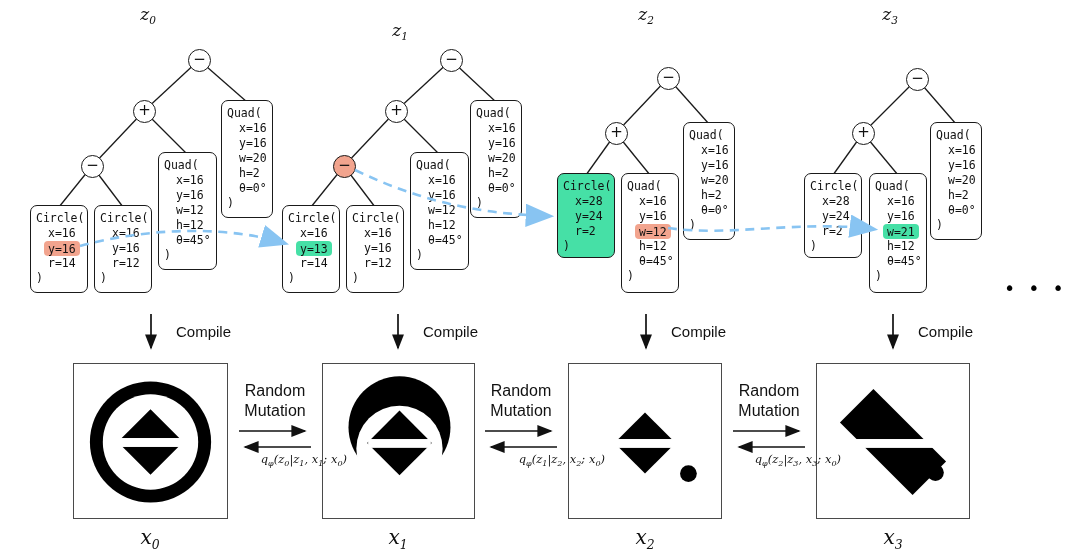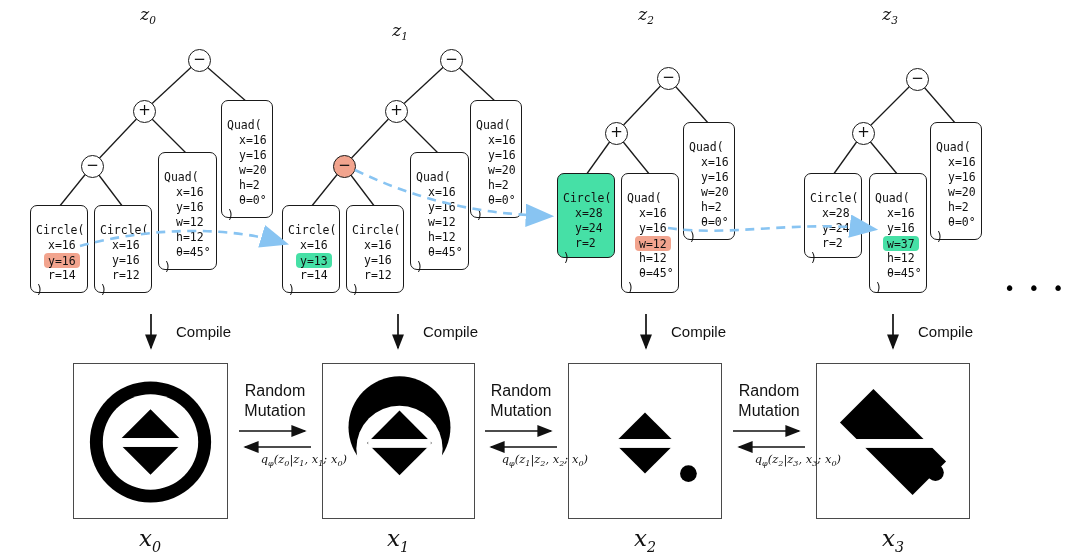--- a/index.html
+++ b/index.html
@@ -1,38 +1,38 @@
 <!DOCTYPE html>
 <html><head>
 <meta charset="utf-8">
 <style>
   html,body{margin:0;padding:0;background:#fff;}
   .canvas{position:relative;width:1078px;height:560px;background:#ffffff;overflow:hidden;}
   .layer{position:absolute;left:0;top:0;pointer-events:none;}
   
   .tbox{position:absolute;background:#fff;border:1.4px solid #1a1a1a;border-radius:7px;
-        padding:17px 0 0 5px;box-sizing:border-box;
+        padding:5px 0 0 5px;box-sizing:border-box;
         font-family:"DejaVu Sans Mono",monospace;font-size:11.5px;line-height:15px;
         color:#111;white-space:pre;}
   .box-green{background:#46E0A6;}
   .code-line{height:15px;}
   .code-line.ind{padding-left:12px;}
   .hl{border-radius:4px;padding:0.5px 4px;margin-left:-4px;}
   .hl-red{background:#F2A48E;}
   .hl-green{background:#46E0A6;}
   
   .op{position:absolute;width:23px;height:23px;border-radius:50%;background:#fff;
       border:1.4px solid #1a1a1a;box-sizing:border-box;text-align:center;
       font-family:"DejaVu Sans",sans-serif;font-size:15px;line-height:19px;color:#111;}
   .op-red{background:#F2A48E;}
   
   .zlabel{position:absolute;width:80px;text-align:center;
           font-family:"DejaVu Serif",serif;font-style:italic;font-size:17px;color:#111;}
   .xlabel{position:absolute;width:80px;text-align:center;
-          font-family:"DejaVu Serif",serif;font-style:italic;font-size:23px;color:#111;}
+          font-family:"DejaVu Serif",serif;font-style:italic;font-size:20px;color:#111;}
   .zlabel sub,.xlabel sub{font-size:62%;}
   .formula{position:absolute;width:144px;text-align:right;
            font-family:"DejaVu Serif",serif;font-style:italic;font-size:11.5px;color:#111;}
   .formula sub{font-size:70%;}
   
   .compile-label{position:absolute;font-family:"Liberation Sans","DejaVu Sans",sans-serif;
                  font-size:15px;color:#111;margin-left:16px;}
   .mut-line{position:absolute;width:120px;text-align:center;
             font-family:"Liberation Sans","DejaVu Sans",sans-serif;font-size:16px;color:#111;}
   
@@ -125,21 +125,21 @@
 
   <div class="op" style="left:657px;top:67px">−</div>
   <div class="op" style="left:605px;top:122px">+</div>
   <div class="tbox box-green" style="left:557px;top:173px;width:58px;height:85px"><div class="code-line">Circle(</div><div class="code-line ind">x=28</div><div class="code-line ind">y=24</div><div class="code-line ind">r=2</div><div class="code-line">)</div></div>
   <div class="tbox" style="left:621px;top:173px;width:58px;height:120px"><div class="code-line">Quad(</div><div class="code-line ind">x=16</div><div class="code-line ind">y=16</div><div class="code-line ind"><span class="hl hl-red">w=12</span></div><div class="code-line ind">h=12</div><div class="code-line ind">θ=45°</div><div class="code-line">)</div></div>
   <div class="tbox" style="left:683px;top:122px;width:52px;height:118px"><div class="code-line">Quad(</div><div class="code-line ind">x=16</div><div class="code-line ind">y=16</div><div class="code-line ind">w=20</div><div class="code-line ind">h=2</div><div class="code-line ind">θ=0°</div><div class="code-line">)</div></div>
 
   <div class="op" style="left:906px;top:68px">−</div>
   <div class="op" style="left:852px;top:122px">+</div>
   <div class="tbox" style="left:804px;top:173px;width:58px;height:85px"><div class="code-line">Circle(</div><div class="code-line ind">x=28</div><div class="code-line ind">y=24</div><div class="code-line ind">r=2</div><div class="code-line">)</div></div>
-  <div class="tbox" style="left:869px;top:173px;width:58px;height:120px"><div class="code-line">Quad(</div><div class="code-line ind">x=16</div><div class="code-line ind">y=16</div><div class="code-line ind"><span class="hl hl-green">w=37</span></div><div class="code-line ind">h=12</div><div class="code-line ind">θ=45°</div><div class="code-line">)</div></div>
+  <div class="tbox" style="left:869px;top:173px;width:58px;height:120px"><div class="code-line">Quad(</div><div class="code-line ind">x=16</div><div class="code-line ind">y=16</div><div class="code-line ind"><span class="hl hl-green">w=21</span></div><div class="code-line ind">h=12</div><div class="code-line ind">θ=45°</div><div class="code-line">)</div></div>
   <div class="tbox" style="left:930px;top:122px;width:52px;height:118px"><div class="code-line">Quad(</div><div class="code-line ind">x=16</div><div class="code-line ind">y=16</div><div class="code-line ind">w=20</div><div class="code-line ind">h=2</div><div class="code-line ind">θ=0°</div><div class="code-line">)</div></div>
 
   <div class="dots" style="left:1004px;top:277px">•••</div>
 
   <div class="compile-label" style="left:160px;top:323px">Compile</div>
   <div class="compile-label" style="left:407px;top:323px">Compile</div>
   <div class="compile-label" style="left:655px;top:323px">Compile</div>
   <div class="compile-label" style="left:902px;top:323px">Compile</div>
 
   <div class="imgbox" style="left:73px;top:363px;width:155px;height:156px">
@@ -179,21 +179,21 @@
   <div class="xlabel" style="left:358px;top:525px">x<sub>1</sub></div>
   <div class="xlabel" style="left:605px;top:525px">x<sub>2</sub></div>
   <div class="xlabel" style="left:853px;top:525px">x<sub>3</sub></div>
 
   <div class="mut-line" style="left:215px;top:382px">Random</div>
   <div class="mut-line" style="left:215px;top:402px">Mutation</div>
   <div class="formula" style="left:203px;top:452px">q<sub>φ</sub>(z<sub>0</sub>|z<sub>1</sub>, x<sub>1</sub>; x<sub>0</sub>)</div>
 
   <div class="mut-line" style="left:461px;top:382px">Random</div>
   <div class="mut-line" style="left:461px;top:402px">Mutation</div>
-  <div class="formula" style="left:444px;top:452px">q<sub>φ</sub>(z<sub>1</sub>|z<sub>2</sub>, x<sub>2</sub>; x<sub>0</sub>)</div>
+  <div class="formula" style="left:461px;top:452px">q<sub>φ</sub>(z<sub>1</sub>|z<sub>2</sub>, x<sub>2</sub>; x<sub>0</sub>)</div>
 
   <div class="mut-line" style="left:709px;top:382px">Random</div>
   <div class="mut-line" style="left:709px;top:402px">Mutation</div>
   <div class="formula" style="left:697px;top:452px">q<sub>φ</sub>(z<sub>2</sub>|z<sub>3</sub>, x<sub>3</sub>; x<sub>0</sub>)</div>
 
   <svg class="layer" width="1078" height="560">
     <g fill="none" stroke="#88C4F2" stroke-width="2.6" stroke-dasharray="9 6.5">
       <path d="M 80 246 C 150 227, 228 226, 284 243" marker-end="url(#ah-blue)"></path>
       <path d="M 355 170 C 420 201, 478 214, 549 216" marker-end="url(#ah-blue)"></path>
       <path d="M 668 228 C 728 237, 800 220, 873 229" marker-end="url(#ah-blue)"></path>

